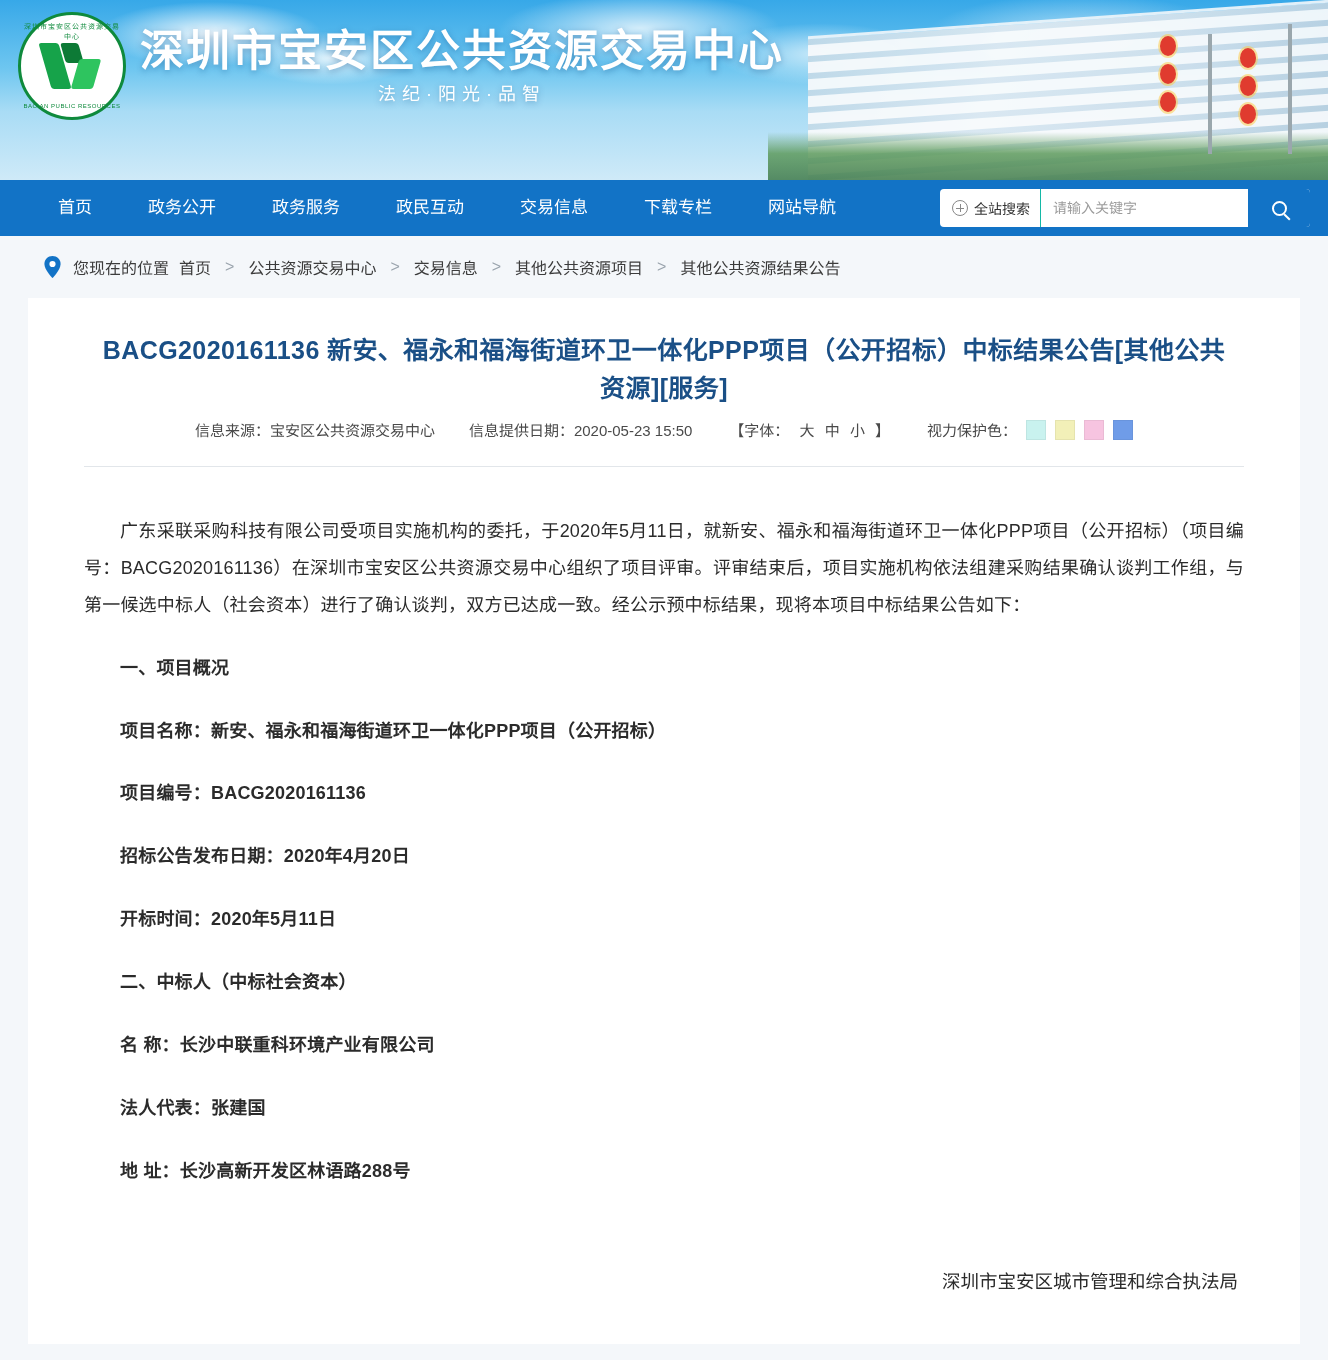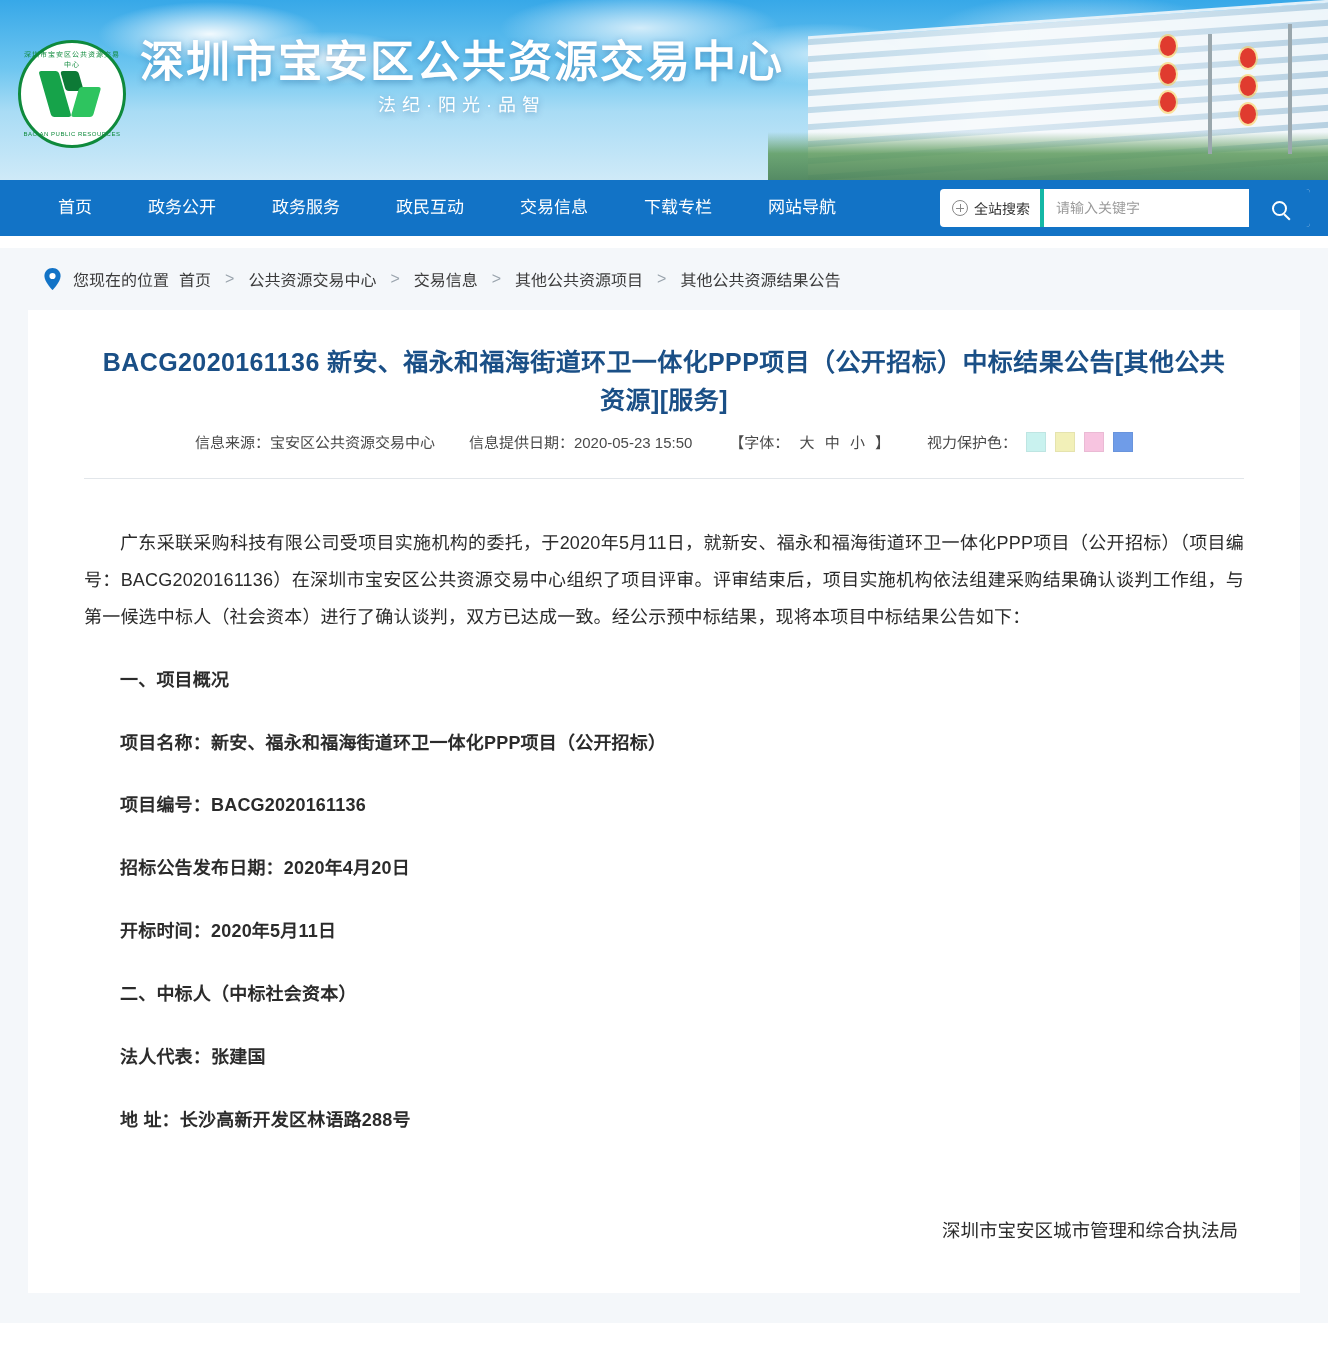--- a/index.html
+++ b/index.html
@@ -91,22 +91,23 @@
     right: 116px;
     top: 34px;
     width: 4px;
     height: 120px;
     background: #9aa7ad;
   }
 
   .logo-wrap {
     position: absolute;
     left: 18px;
-    top: 40px;
-    display: flex;
+    top: 12px;
+    display: flex;
+    align-items: center;
   }
   .logo-mark {
     width: 108px;
     height: 108px;
     border-radius: 50%;
     background: #ffffff;
     border: 3px solid #0f8a3c;
     display: flex;
     align-items: center;
     justify-content: center;
@@ -195,21 +196,21 @@
     overflow: hidden;
   }
   .search-scope {
     display: flex;
     align-items: center;
     gap: 6px;
     padding: 0 10px 0 12px;
     color: #333;
     font-size: 14px;
     height: 100%;
-    border-right: 4px solid #14b8a6;
+    border-right: 1px solid #14b8a6;
     white-space: nowrap;
   }
   .plus-icon {
     width: 16px; height: 16px;
     border: 1px solid #888;
     border-radius: 50%;
     position: relative;
     flex: none;
   }
   .plus-icon::before, .plus-icon::after {
@@ -258,21 +259,20 @@
   
   .crumb-bar {
     background: #f4f7fa;
     height: 62px;
     display: flex;
     align-items: center;
     padding-left: 44px;
     font-size: 16px;
     color: #3c3c3c;
     gap: 0;
-    margin-top: 12px;
   }
   .pin-icon {
     width: 17px; height: 22px;
     margin-right: 12px;
     flex: none;
     position: relative;
   }
   .pin-icon svg { display: block; }
   .crumb-label { color: #3c3c3c; margin-right: 10px; }
   .crumb-link { color: #3c3c3c; cursor: pointer; }
@@ -444,20 +444,21 @@
       <div class="divider"></div>
 
       <div class="body-text">
         <p class="indent">广东采联采购科技有限公司受项目实施机构的委托，于2020年5月11日，就新安、福永和福海街道环卫一体化PPP项目（公开招标）（项目编号：BACG2020161136）在深圳市宝安区公共资源交易中心组织了项目评审。评审结束后，项目实施机构依法组建采购结果确认谈判工作组，与第一候选中标人（社会资本）进行了确认谈判，双方已达成一致。经公示预中标结果，现将本项目中标结果公告如下：</p>
         <p class="ind1">一、项目概况</p>
         <p class="ind1">项目名称：新安、福永和福海街道环卫一体化PPP项目（公开招标）</p>
         <p class="ind1">项目编号：BACG2020161136</p>
         <p class="ind1">招标公告发布日期：2020年4月20日</p>
         <p class="ind1">开标时间：2020年5月11日</p>
         <p class="ind1">二、中标人（中标社会资本）</p>
+        <p class="ind1">名 称：长沙中联重科环境产业有限公司</p>
         <p class="ind1">法人代表：张建国</p>
         <p class="ind1">地 址：长沙高新开发区林语路288号</p>
       </div>
 
       <div class="sign-block">
         <div>深圳市宝安区城市管理和综合执法局</div>
 
       </div>
 
     </div>

